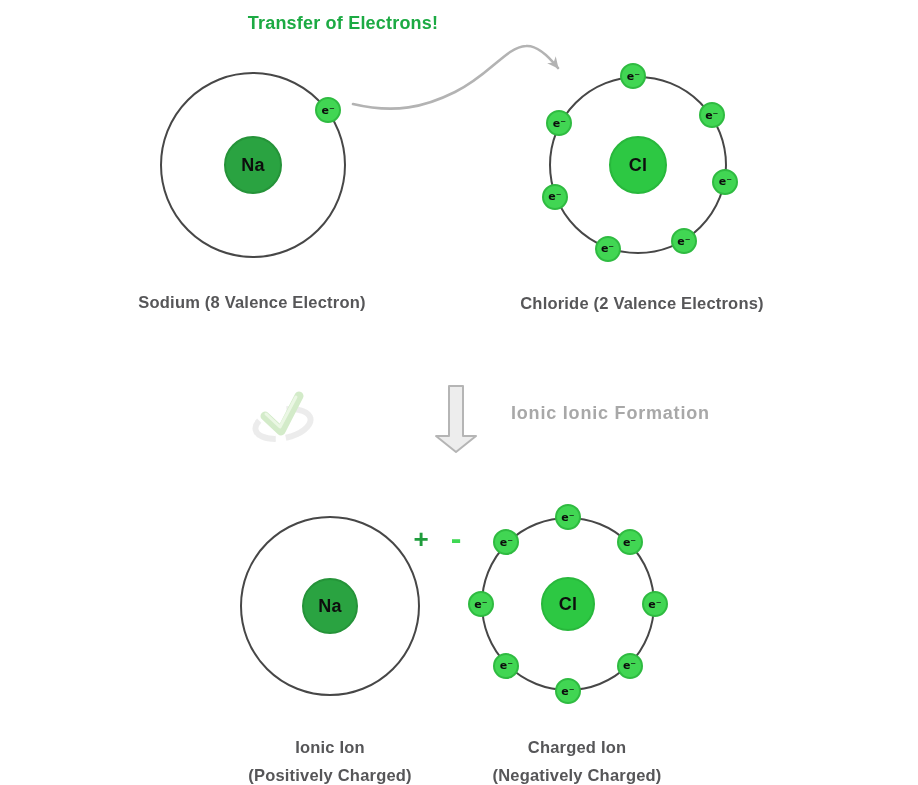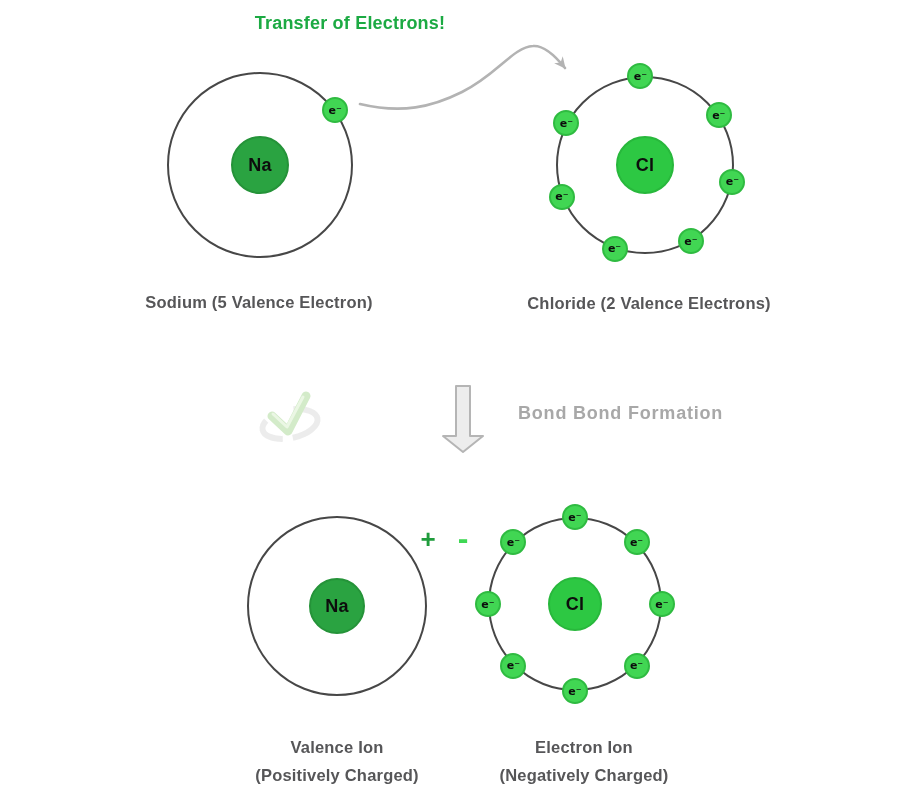--- a/index.html
+++ b/index.html
@@ -1,18 +1,18 @@
 <!DOCTYPE html>
 <html style="--title-green: #1caa43; --orbit: #474747; --sodium-nucleus: #2aa341; --sodium-nucleus-border: #259339; --chloride-nucleus: #2dc843; --chloride-nucleus-border: #28b83c; --electron-fill: #41d653; --electron-border: #2fbb41; --arrow-gray: #b3b3b3; --down-arrow-fill: #ededed; --down-arrow-stroke: #b5b5b5; --caption-text: #565658; --process-text: #a8a8a8; --plus-green: #1f9c3c; --minus-green: #3fd854; --nucleus-text: #0d0d0d; --watermark-check: #cfe9c4; --watermark-swirl: #ebebeb;"><head>
 <meta charset="utf-8">
 <style>
   * { margin:0; padding:0; box-sizing:border-box; }
   html,body { background:#ffffff; }
   body { font-family:"Liberation Sans", sans-serif; }
-  .canvas { position:relative; width:798px; height:785px; background:#fff; overflow:hidden;margin-left:7px; }
+  .canvas { position:relative; width:798px; height:785px; background:#fff; overflow:hidden; }
   .overlay { position:absolute; left:0; top:0; width:918px; height:785px; }
 
   .title {
     position:absolute; left:343px; top:13px; transform:translateX(-50%);
     font-size:18px; font-weight:700; letter-spacing:.2px; white-space:nowrap;
     color:var(--title-green,#1caa43);
   }
 
   .orbit {
     position:absolute; border:2.5px solid var(--orbit,#474747);
@@ -94,30 +94,30 @@
       <div class="electron" style="left: 555px; top: 504px;">e⁻</div>
       <div class="electron" style="left: 616.518px; top: 529.482px;">e⁻</div>
       <div class="electron" style="left: 642px; top: 591px;">e⁻</div>
       <div class="electron" style="left: 616.518px; top: 652.518px;">e⁻</div>
       <div class="electron" style="left: 555px; top: 678px;">e⁻</div>
       <div class="electron" style="left: 493.482px; top: 652.518px;">e⁻</div>
       <div class="electron" style="left: 468px; top: 591px;">e⁻</div>
       <div class="electron" style="left: 493.482px; top: 529.482px;">e⁻</div>
     </div>
 
-  <div class="caption" style="left:252px; top:293px;">Sodium (5 Valence Electron)</div>
+  <div class="caption" style="left:252px; top:293px;">Sodium (8 Valence Electron)</div>
   <div class="caption" style="left:642px; top:294px;">Chloride (2 Valence Electrons)</div>
 
-  <div class="process-label">Bond Bond Formation</div>
+  <div class="process-label">Ionic Ionic Formation</div>
 
   <div class="charge charge-plus">+</div>
   <div class="charge charge-minus">-</div>
 
   <div class="caption two-line" style="left:330px; top:733px;">
-    <div>Valence Ion</div>
+    <div>Ionic Ion</div>
     <div>(Positively Charged)</div>
   </div>
   <div class="caption two-line" style="left:577px; top:733px;">
-    <div>Electron Ion</div>
+    <div>Charged Ion</div>
     <div>(Negatively Charged)</div>
   </div>
 
 </div>
 
 </body></html>

